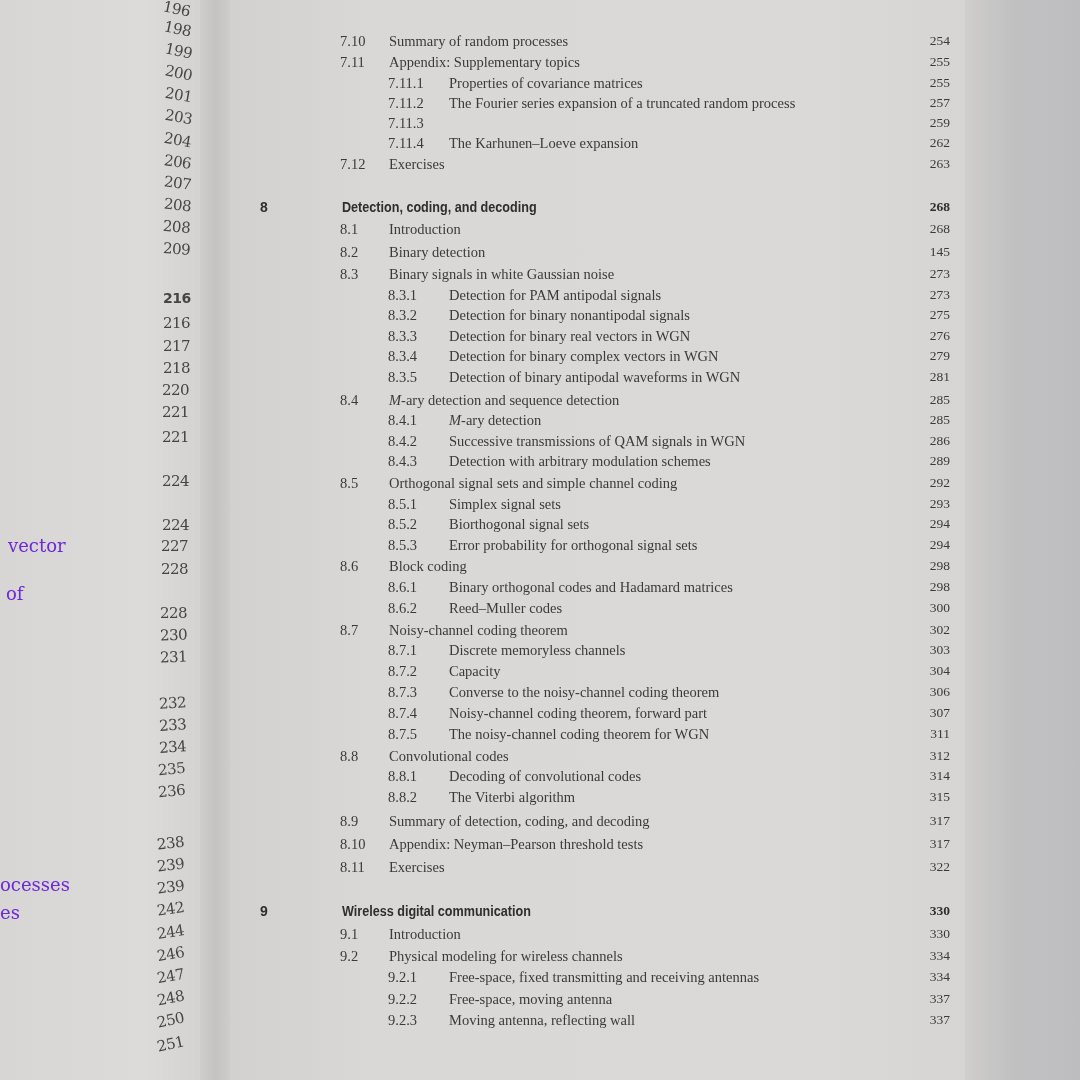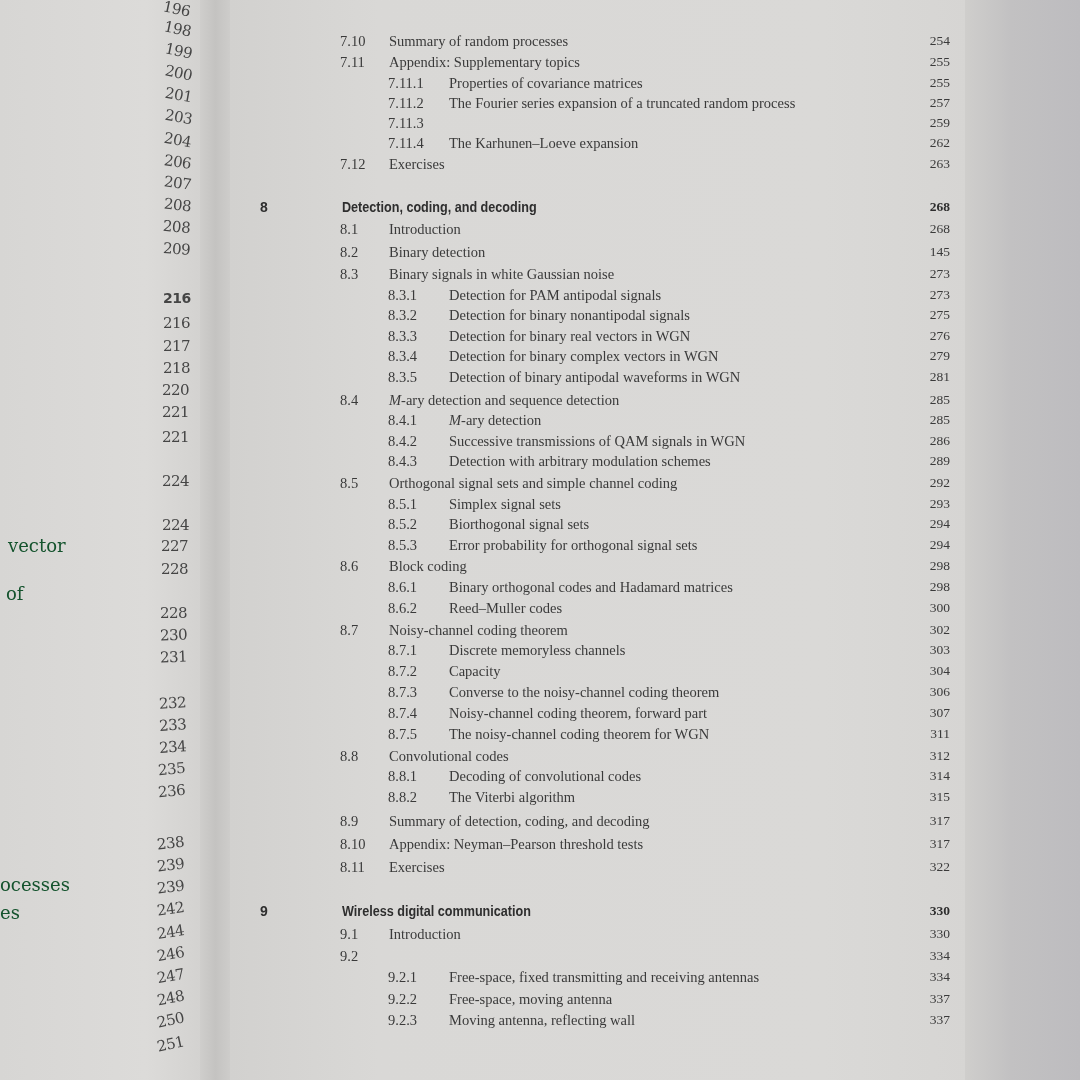--- a/index.html
+++ b/index.html
@@ -26,21 +26,21 @@
     background: linear-gradient(90deg, #cfcecc 0%, #c2c1c2 40%, #bdbcbf 100%);
   }
 
   
   .lp-num {
     position: absolute; font-size: 15px; color: #454545;
     font-family: "DejaVu Serif", serif; letter-spacing: -0.5px;
   }
   .lp-num.bold { font-weight: bold; font-family: "DejaVu Sans", sans-serif; font-size: 14px; }
   .lp-frag {
-    position: absolute; font-size: 18px; color: #14532d;
+    position: absolute; font-size: 18px; color: #6d28d9;
     font-family: "DejaVu Serif", serif;
   }
 
   
   .toc-row {
     position: absolute; left: 0; width: 740px; height: 20px;
     font-size: 14.5px; line-height: 20px; white-space: nowrap;
   }
   .toc-row .num { position: absolute; }
   .toc-row .title { position: absolute; }
@@ -264,20 +264,21 @@
         <span class="title">Wireless digital communication</span>
         <span class="page">330</span>
       </div>
       <div class="toc-row lvl1" style="top: 924px;">
         <span class="num">9.1</span>
         <span class="title">Introduction</span>
         <span class="page">330</span>
       </div>
       <div class="toc-row lvl1" style="top: 946px;">
         <span class="num">9.2</span>
+        <span class="title">Physical modeling for wireless channels</span>
         <span class="page">334</span>
       </div>
       <div class="toc-row lvl2" style="top: 967px;">
         <span class="num">9.2.1</span>
         <span class="title">Free-space, fixed transmitting and receiving antennas</span>
         <span class="page">334</span>
       </div>
       <div class="toc-row lvl2" style="top: 989px;">
         <span class="num">9.2.2</span>
         <span class="title">Free-space, moving antenna</span>

